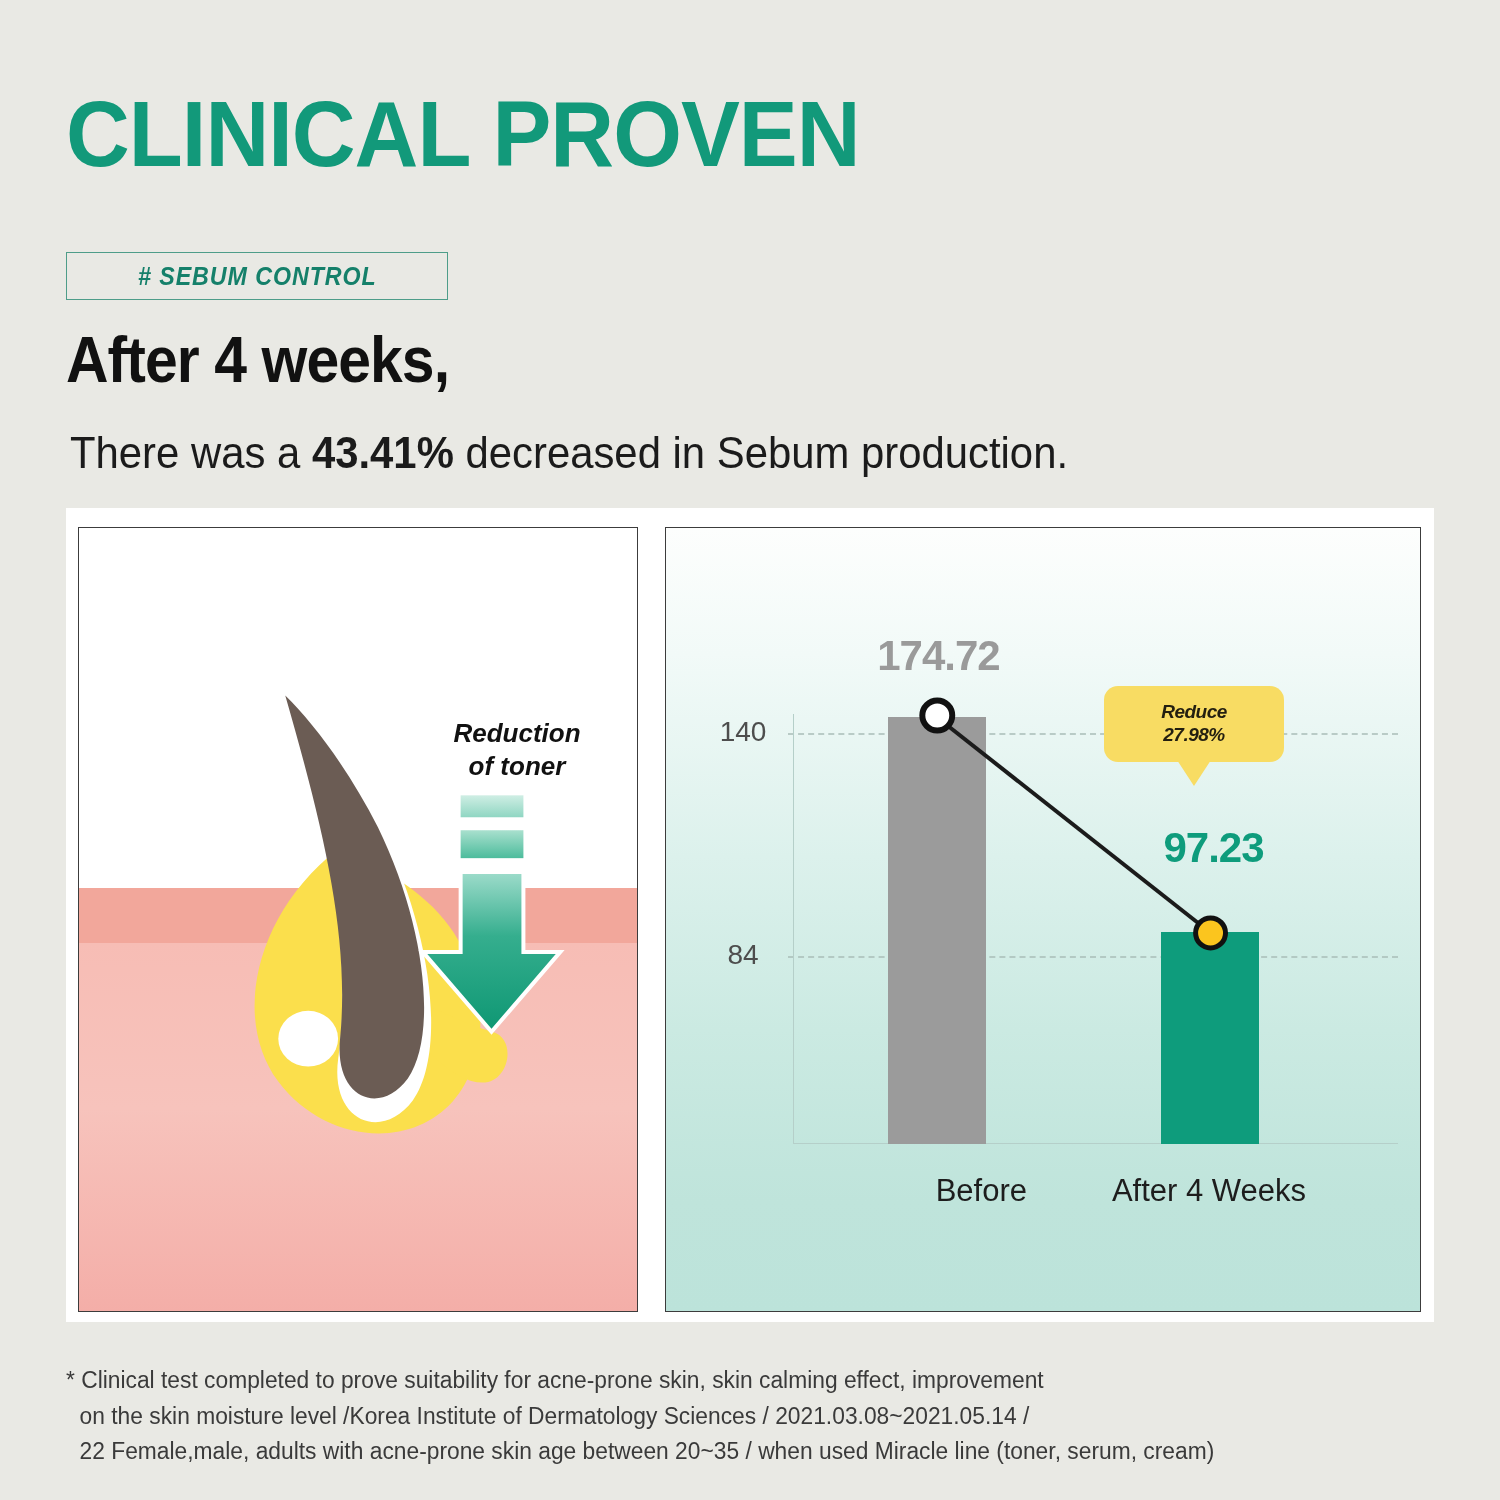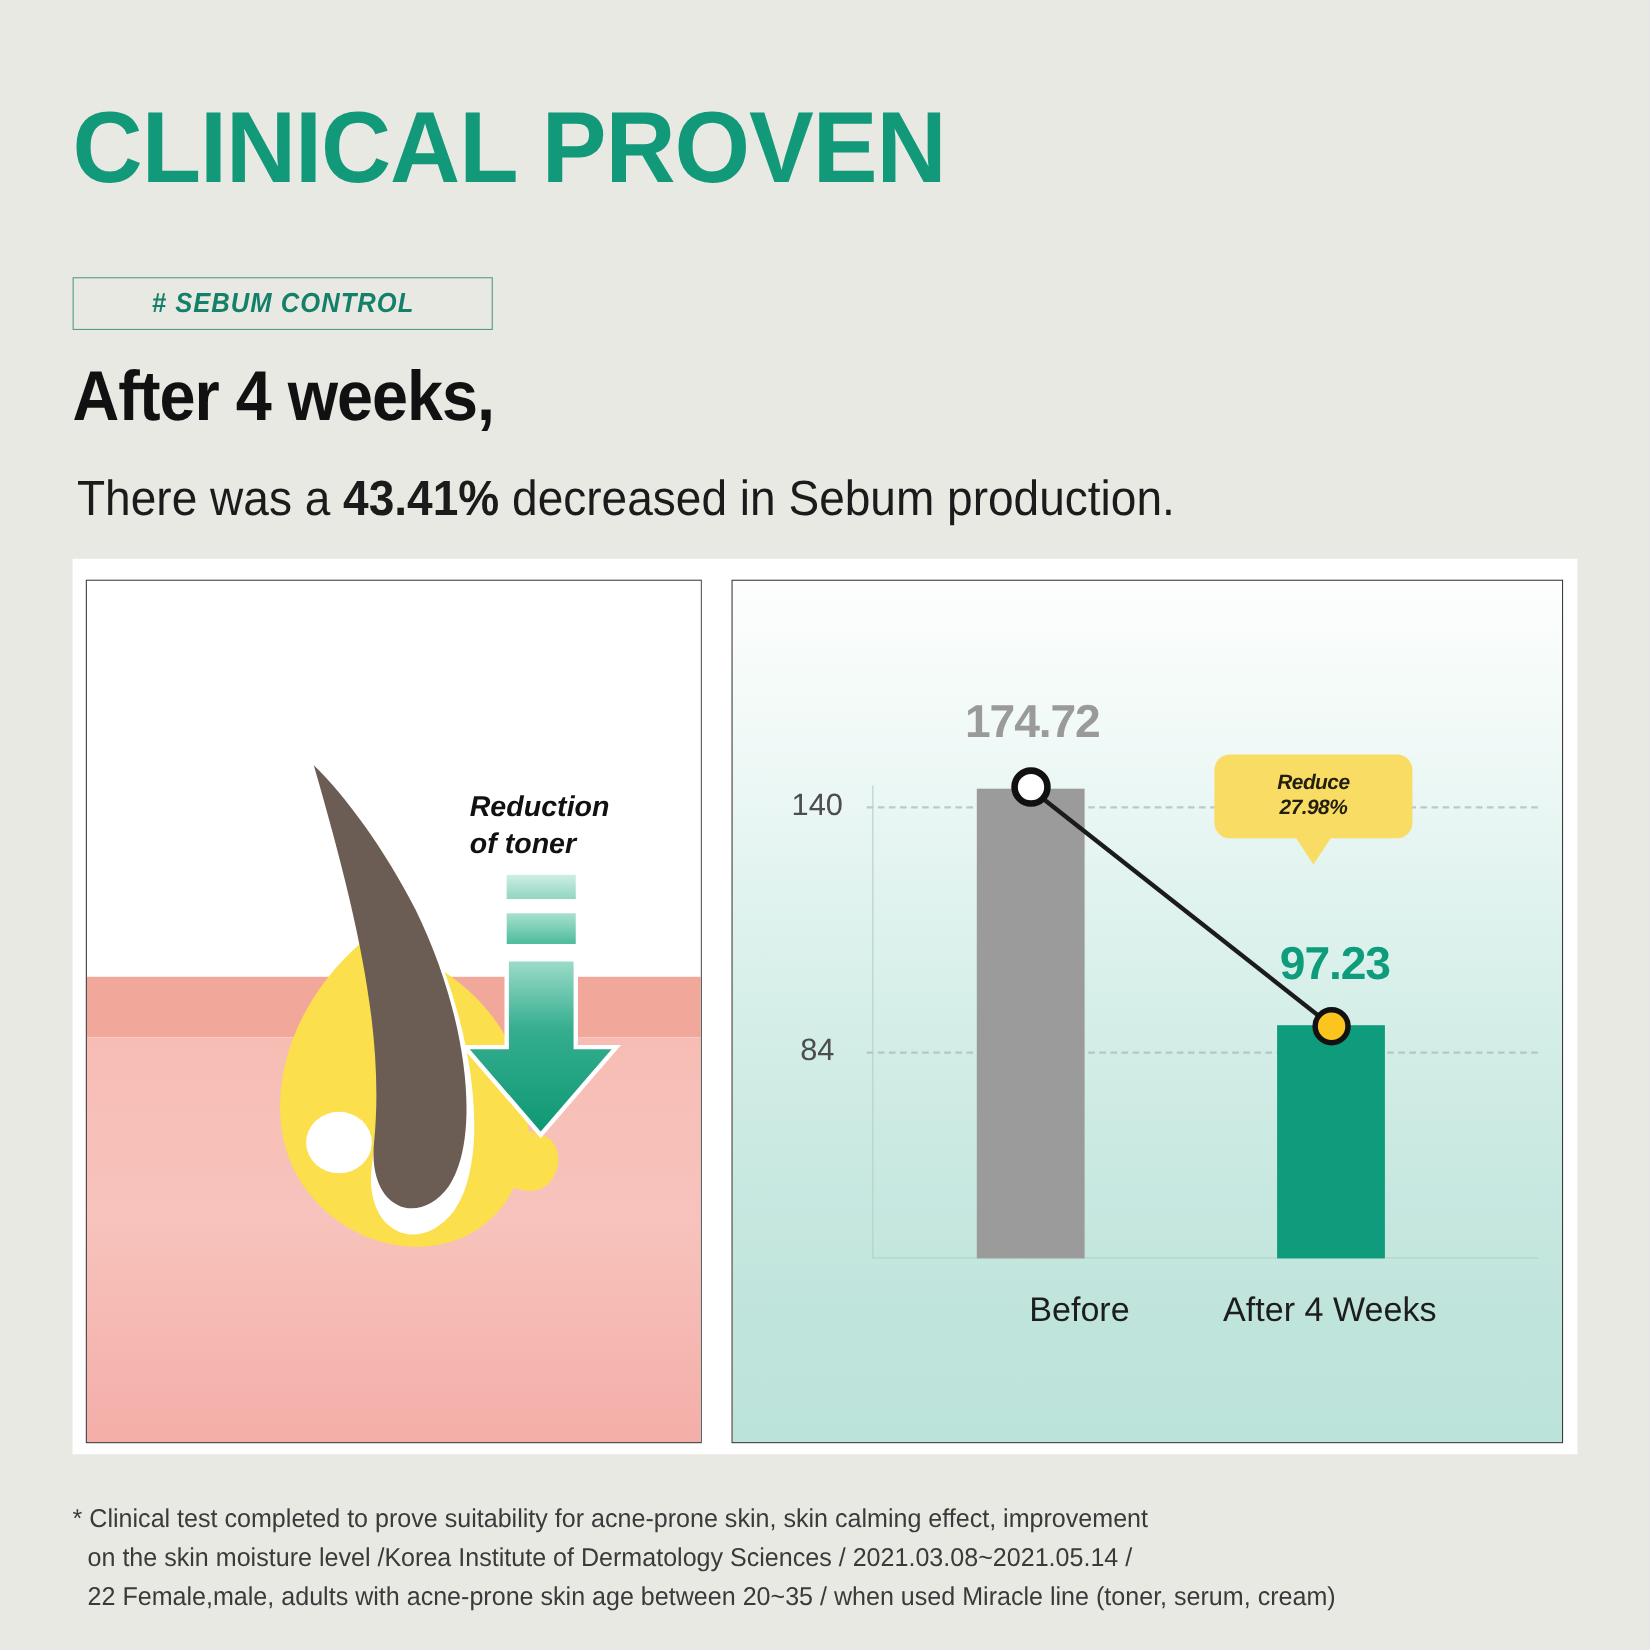--- a/index.html
+++ b/index.html
@@ -78,21 +78,21 @@
     background:#F2A79B;
   }
   #skin-deep{
     position:absolute;left:0;top:53%;width:100%;height:47%;
     background:linear-gradient(180deg,#F7BDB5 0%,#F7C3BC 45%,#F4AEA8 100%);
   }
   #illus svg.art{position:absolute;left:0;top:0;width:100%;height:100%;}
 
   #reduction-label{
     position:absolute;left:348px;top:189px;
-    width:180px;text-align:left;
+    width:180px;text-align:center;
     font-size:26px;font-style:italic;font-weight:bold;
     color:#111;line-height:1.25;
   }
 
   
   #chart-panel{
     position:absolute;left:665px;top:527px;
     width:756px;height:785px;
     border:1.5px solid #3c3c3c;
     box-sizing:border-box;
@@ -130,21 +130,21 @@
   #bar-after{
     position:absolute;left:495px;top:404px;width:98px;height:212px;
     background:#0E9C7C;
   }
 
   #value-before{
     position:absolute;left:185px;top:104px;width:175px;text-align:center;
     font-size:42px;font-weight:bold;color:#9A9A9A;letter-spacing:-1px;
   }
   #value-after{
-    position:absolute;left:460px;top:324px;width:175px;text-align:center;
+    position:absolute;left:460px;top:296px;width:175px;text-align:center;
     font-size:42px;font-weight:bold;color:#0E9C7C;letter-spacing:-1px;
   }
 
   #connector{position:absolute;left:0;top:0;width:100%;height:100%;pointer-events:none;}
 
   
   #callout{
     position:absolute;left:438px;top:158px;
     width:180px;
     background:#F8DC63;

